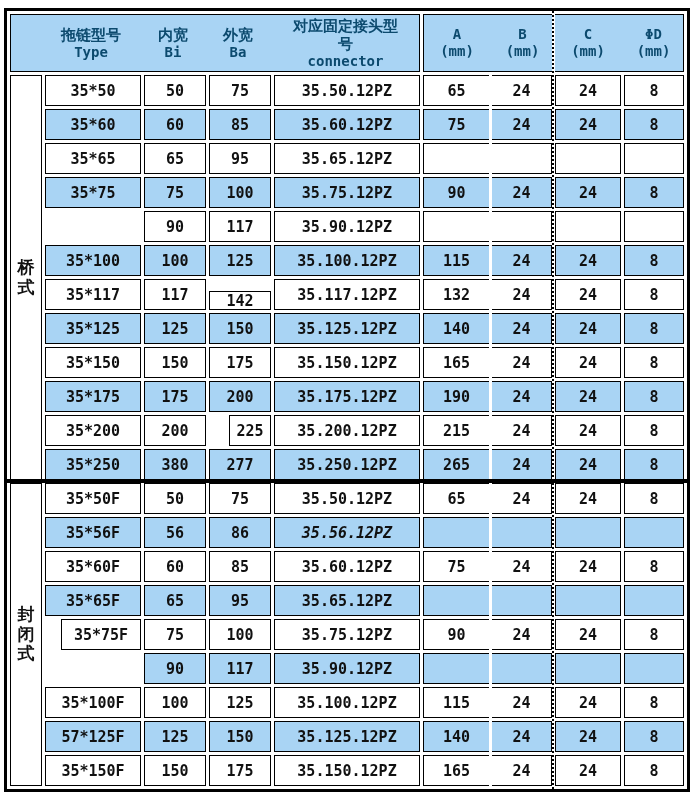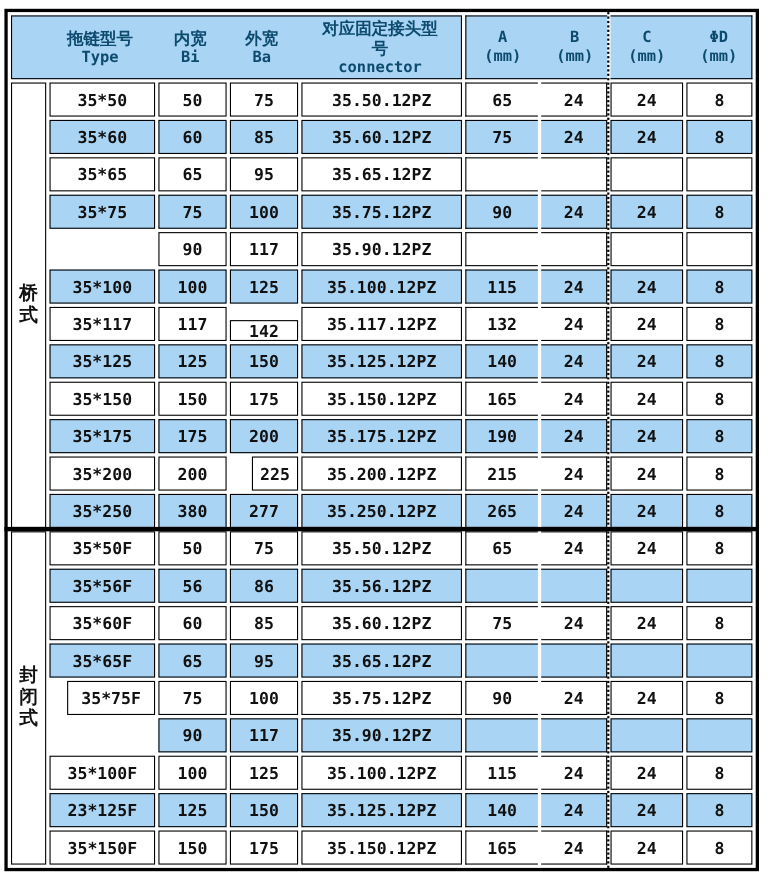--- a/index.html
+++ b/index.html
@@ -233,21 +233,21 @@
       <div class="cell col2 white" style="grid-area: 14 / 3;">50</div>
       <div class="cell col3 white" style="grid-area: 14 / 4;">75</div>
       <div class="cell col4 white" style="grid-area: 14 / 5;">35.50.12PZ</div>
       <div class="cell col5 white" style="grid-area: 14 / 6;">65</div>
       <div class="cell col6 white" style="grid-area: 14 / 7;">24</div>
       <div class="cell col7 white" style="grid-area: 14 / 8;">24</div>
       <div class="cell col8 white" style="grid-area: 14 / 9;">8</div>
       <div class="cell col1 blue" style="grid-area: 15 / 2;">35*56F</div>
       <div class="cell col2 blue" style="grid-area: 15 / 3;">56</div>
       <div class="cell col3 blue" style="grid-area: 15 / 4;">86</div>
-      <div class="cell col4 blue" style="grid-area: 15 / 5;">35.56.12PZ</div>
+      <div class="cell col4 blue" style="grid-area: 15 / 5; font-style: italic;">35.56.12PZ</div>
       <div class="cell col5 blue" style="grid-area: 15 / 6;"></div>
       <div class="cell col6 blue" style="grid-area: 15 / 7;"></div>
       <div class="cell col7 blue" style="grid-area: 15 / 8;"></div>
       <div class="cell col8 blue" style="grid-area: 15 / 9;"></div>
       <div class="cell col1 white" style="grid-area: 16 / 2;">35*60F</div>
       <div class="cell col2 white" style="grid-area: 16 / 3;">60</div>
       <div class="cell col3 white" style="grid-area: 16 / 4;">85</div>
       <div class="cell col4 white" style="grid-area: 16 / 5;">35.60.12PZ</div>
       <div class="cell col5 white" style="grid-area: 16 / 6;">75</div>
       <div class="cell col6 white" style="grid-area: 16 / 7;">24</div>
@@ -277,21 +277,21 @@
       <div class="cell col7 blue" style="grid-area: 19 / 8;"></div>
       <div class="cell col8 blue" style="grid-area: 19 / 9;"></div>
       <div class="cell col1 white" style="grid-area: 20 / 2;">35*100F</div>
       <div class="cell col2 white" style="grid-area: 20 / 3;">100</div>
       <div class="cell col3 white" style="grid-area: 20 / 4;">125</div>
       <div class="cell col4 white" style="grid-area: 20 / 5;">35.100.12PZ</div>
       <div class="cell col5 white" style="grid-area: 20 / 6;">115</div>
       <div class="cell col6 white" style="grid-area: 20 / 7;">24</div>
       <div class="cell col7 white" style="grid-area: 20 / 8;">24</div>
       <div class="cell col8 white" style="grid-area: 20 / 9;">8</div>
-      <div class="cell col1 blue" style="grid-area: 21 / 2;">23*125F</div>
+      <div class="cell col1 blue" style="grid-area: 21 / 2;">57*125F</div>
       <div class="cell col2 blue" style="grid-area: 21 / 3;">125</div>
       <div class="cell col3 blue" style="grid-area: 21 / 4;">150</div>
       <div class="cell col4 blue" style="grid-area: 21 / 5;">35.125.12PZ</div>
       <div class="cell col5 blue" style="grid-area: 21 / 6;">140</div>
       <div class="cell col6 blue" style="grid-area: 21 / 7;">24</div>
       <div class="cell col7 blue" style="grid-area: 21 / 8;">24</div>
       <div class="cell col8 blue" style="grid-area: 21 / 9;">8</div>
       <div class="cell col1 white" style="grid-area: 22 / 2;">35*150F</div>
       <div class="cell col2 white" style="grid-area: 22 / 3;">150</div>
       <div class="cell col3 white" style="grid-area: 22 / 4;">175</div>

